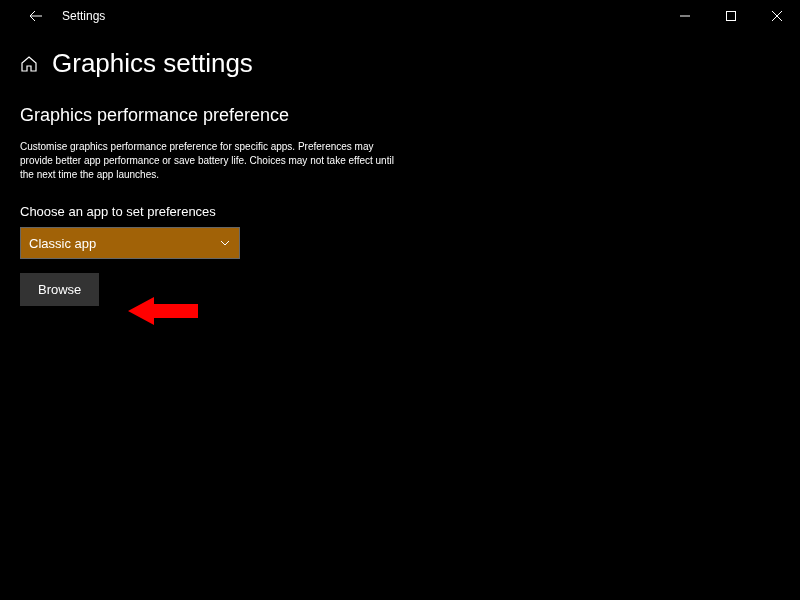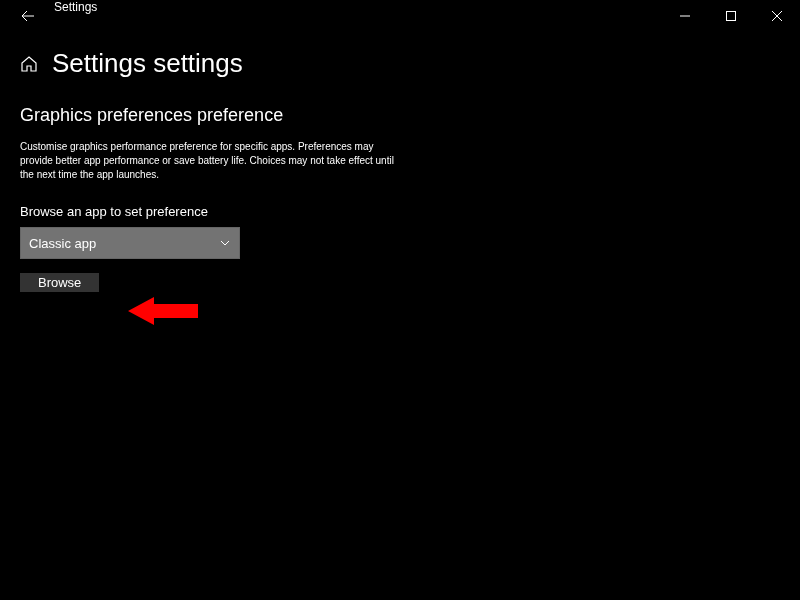--- a/index.html
+++ b/index.html
@@ -13,21 +13,22 @@
       background: #000000;
       color: #ffffff;
       font-family: "Segoe UI", Tahoma, sans-serif;
       font-size: 13px;
       overflow: hidden;
       position: relative;
     }
     .titlebar {
       height: 32px;
       display: flex;
-      padding-left: 12px;
+      align-items: center;
+      padding-left: 20px;
     }
     .back-btn {
       width: 32px;
       height: 32px;
       display: flex;
       align-items: center;
       justify-content: center;
       cursor: pointer;
     }
     .titlebar-title {
@@ -83,37 +84,37 @@
     }
     .field-label {
       font-size: 13px;
       color: #ffffff;
       margin-bottom: 8px;
     }
     .select-box {
       width: 220px;
       height: 32px;
       border: 1px solid #666666;
-      background: #737373;
+      background: #a16207;
       display: flex;
       align-items: center;
       justify-content: space-between;
       padding: 0 8px;
       cursor: pointer;
       margin-bottom: 14px;
     }
     .select-value {
       font-size: 13px;
       color: #ffffff;
     }
     .browse-btn {
       background: #333333;
       color: #ffffff;
       border: none;
-      padding: 2px 18px;
+      padding: 9px 18px;
       font-size: 13px;
       cursor: pointer;
       font-family: inherit;
       margin-bottom: 22px;
     }
     .empty-text {
       font-size: 13px;
       color: #ffffff;
       line-height: 1.4;
       max-width: 380px;
@@ -155,28 +156,28 @@
   </div>
 </div>
 
 <div class="content">
   <div class="header-row">
     <div class="home-icon">
       <svg width="18" height="18" viewBox="0 0 18 18">
         <path d="M9 2 L16 8 L16 16 L11 16 L11 11 L7 11 L7 16 L2 16 L2 8 Z" stroke="#ffffff" stroke-width="1.2" fill="none"></path>
       </svg>
     </div>
-    <h1 class="page-title">Settings settings</h1>
+    <h1 class="page-title">Graphics settings</h1>
   </div>
 
-  <h2 class="section-title">Graphics preferences preference</h2>
+  <h2 class="section-title">Graphics performance preference</h2>
 
   <p class="desc-text">Customise graphics performance preference for specific apps. Preferences may provide better app performance or save battery life. Choices may not take effect until the next time the app launches.</p>
 
-  <div class="field-label">Browse an app to set preference</div>
+  <div class="field-label">Choose an app to set preferences</div>
 
   <div class="select-box">
     <span class="select-value">Classic app</span>
     <svg width="12" height="12" viewBox="0 0 12 12">
       <path d="M2 4 L6 8 L10 4" stroke="#ffffff" stroke-width="1" fill="none"></path>
     </svg>
   </div>
 
   <button class="browse-btn">Browse</button>
 

